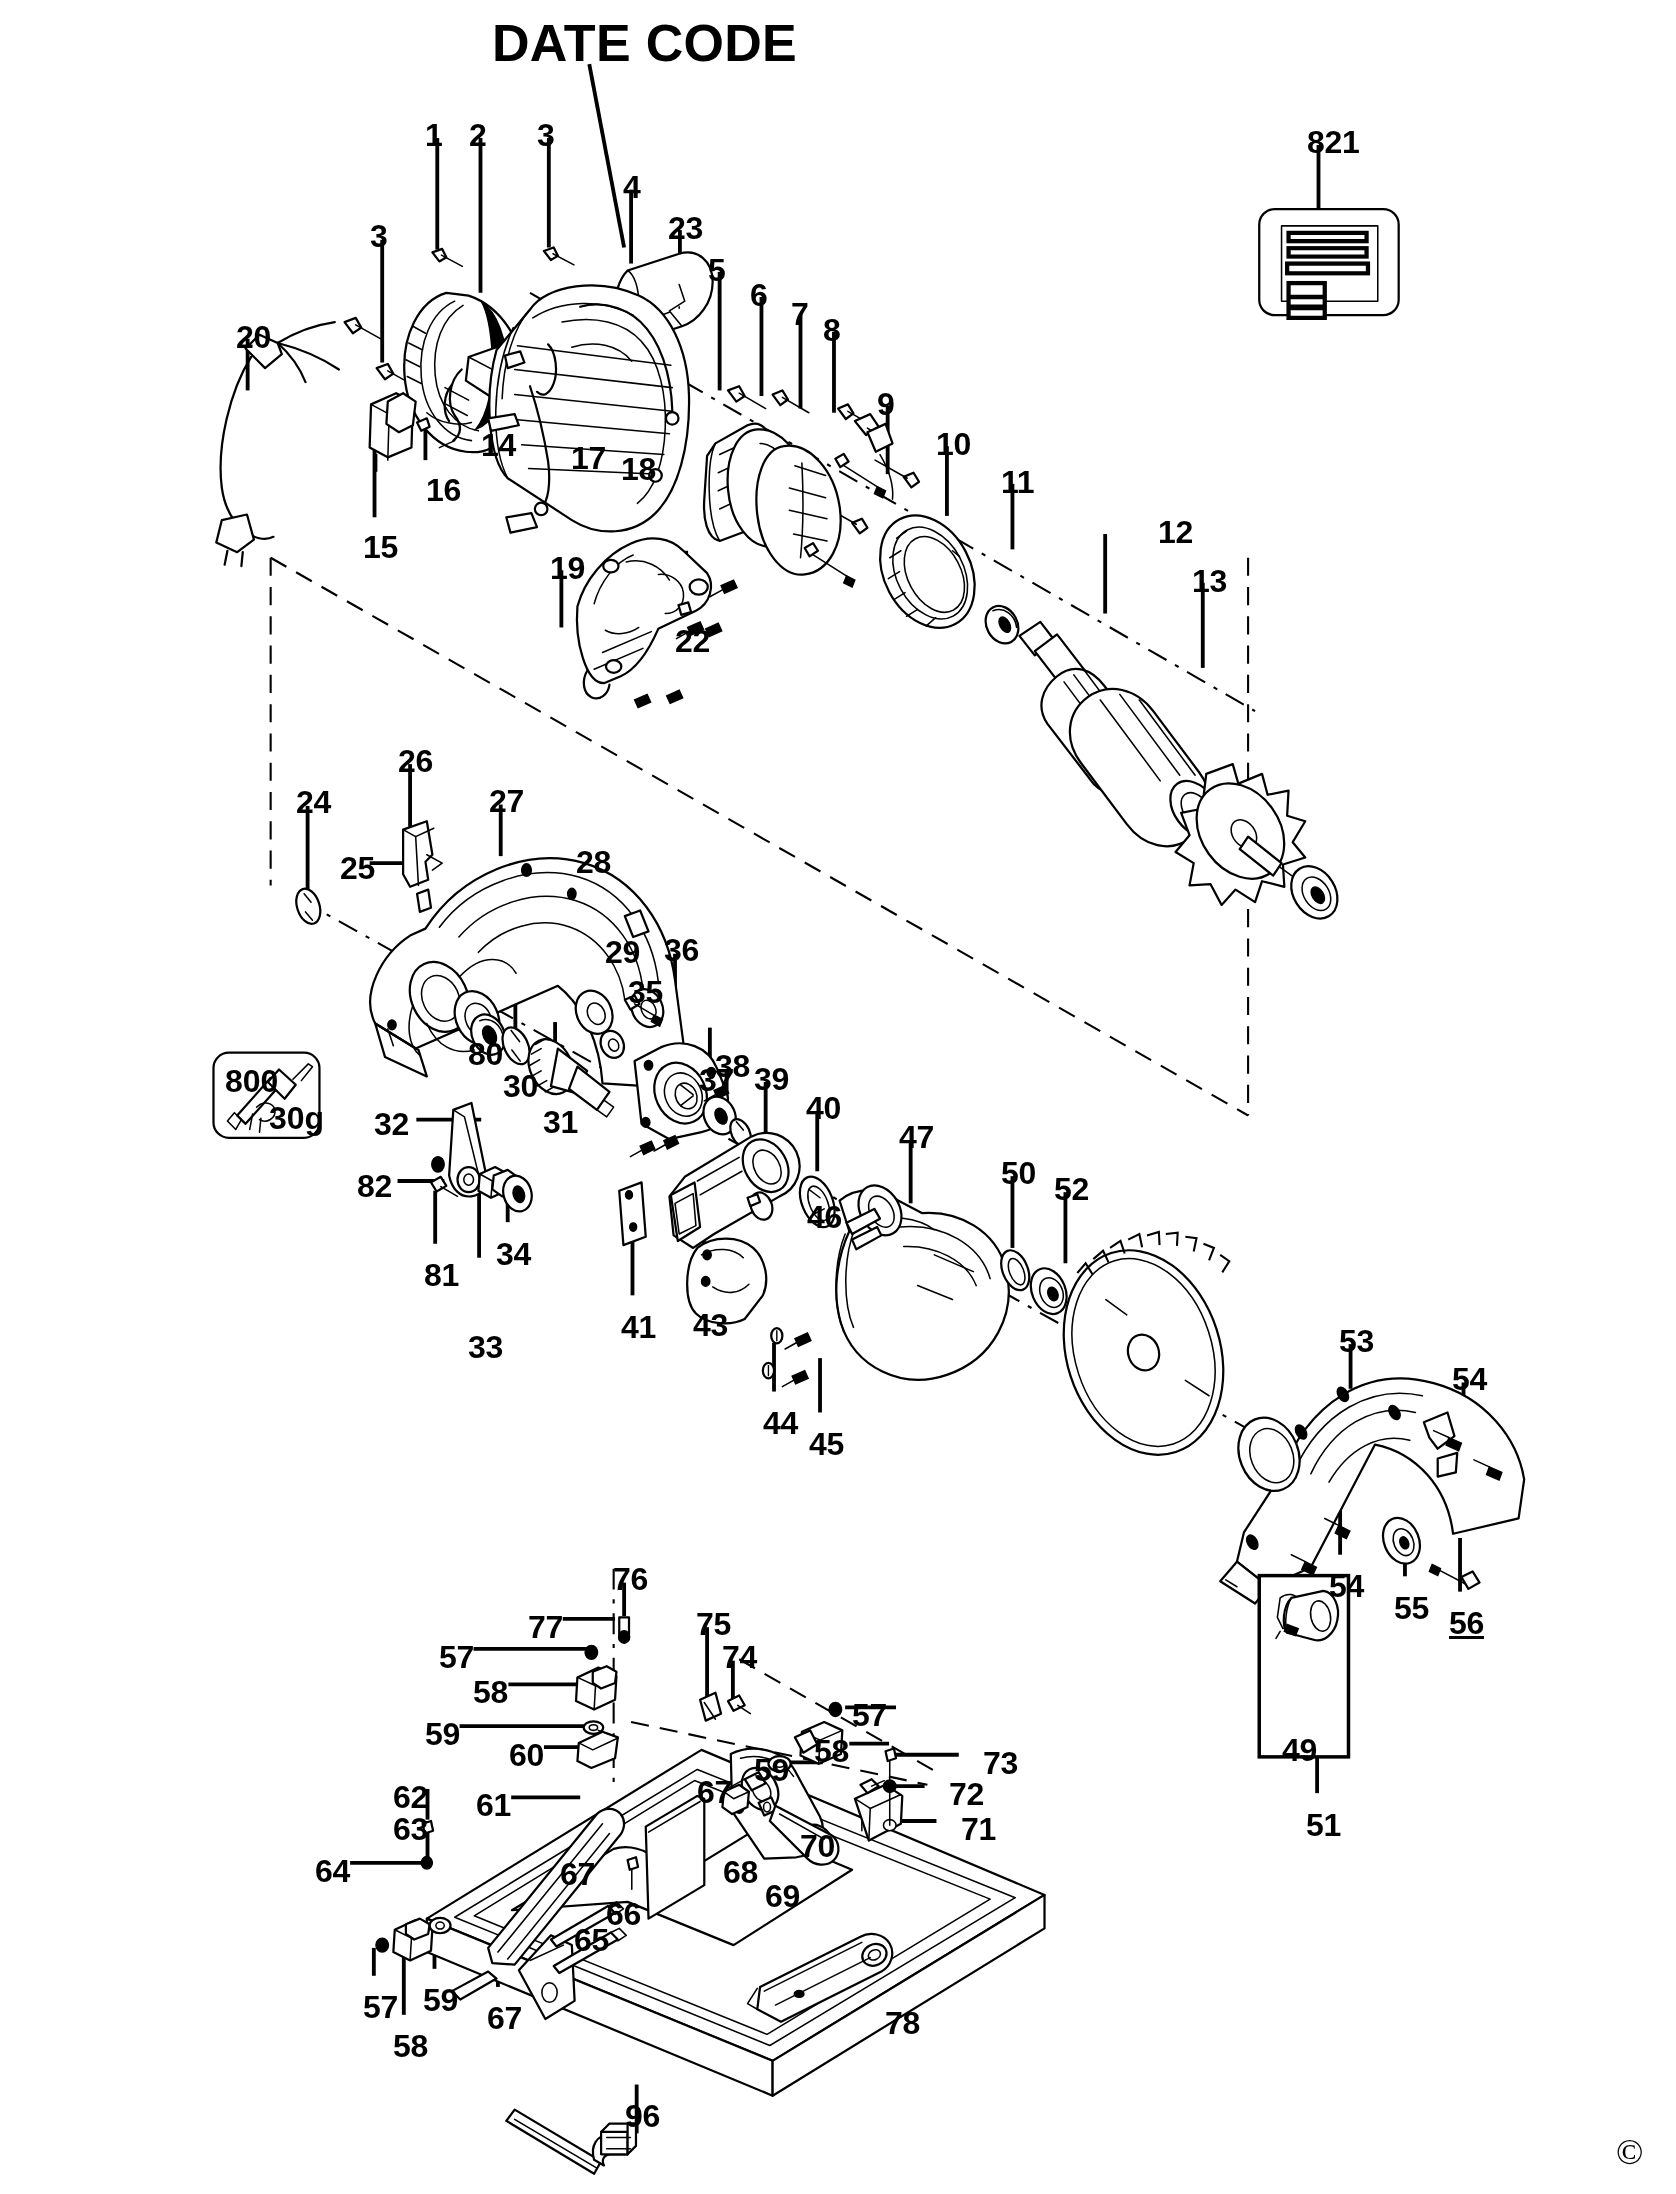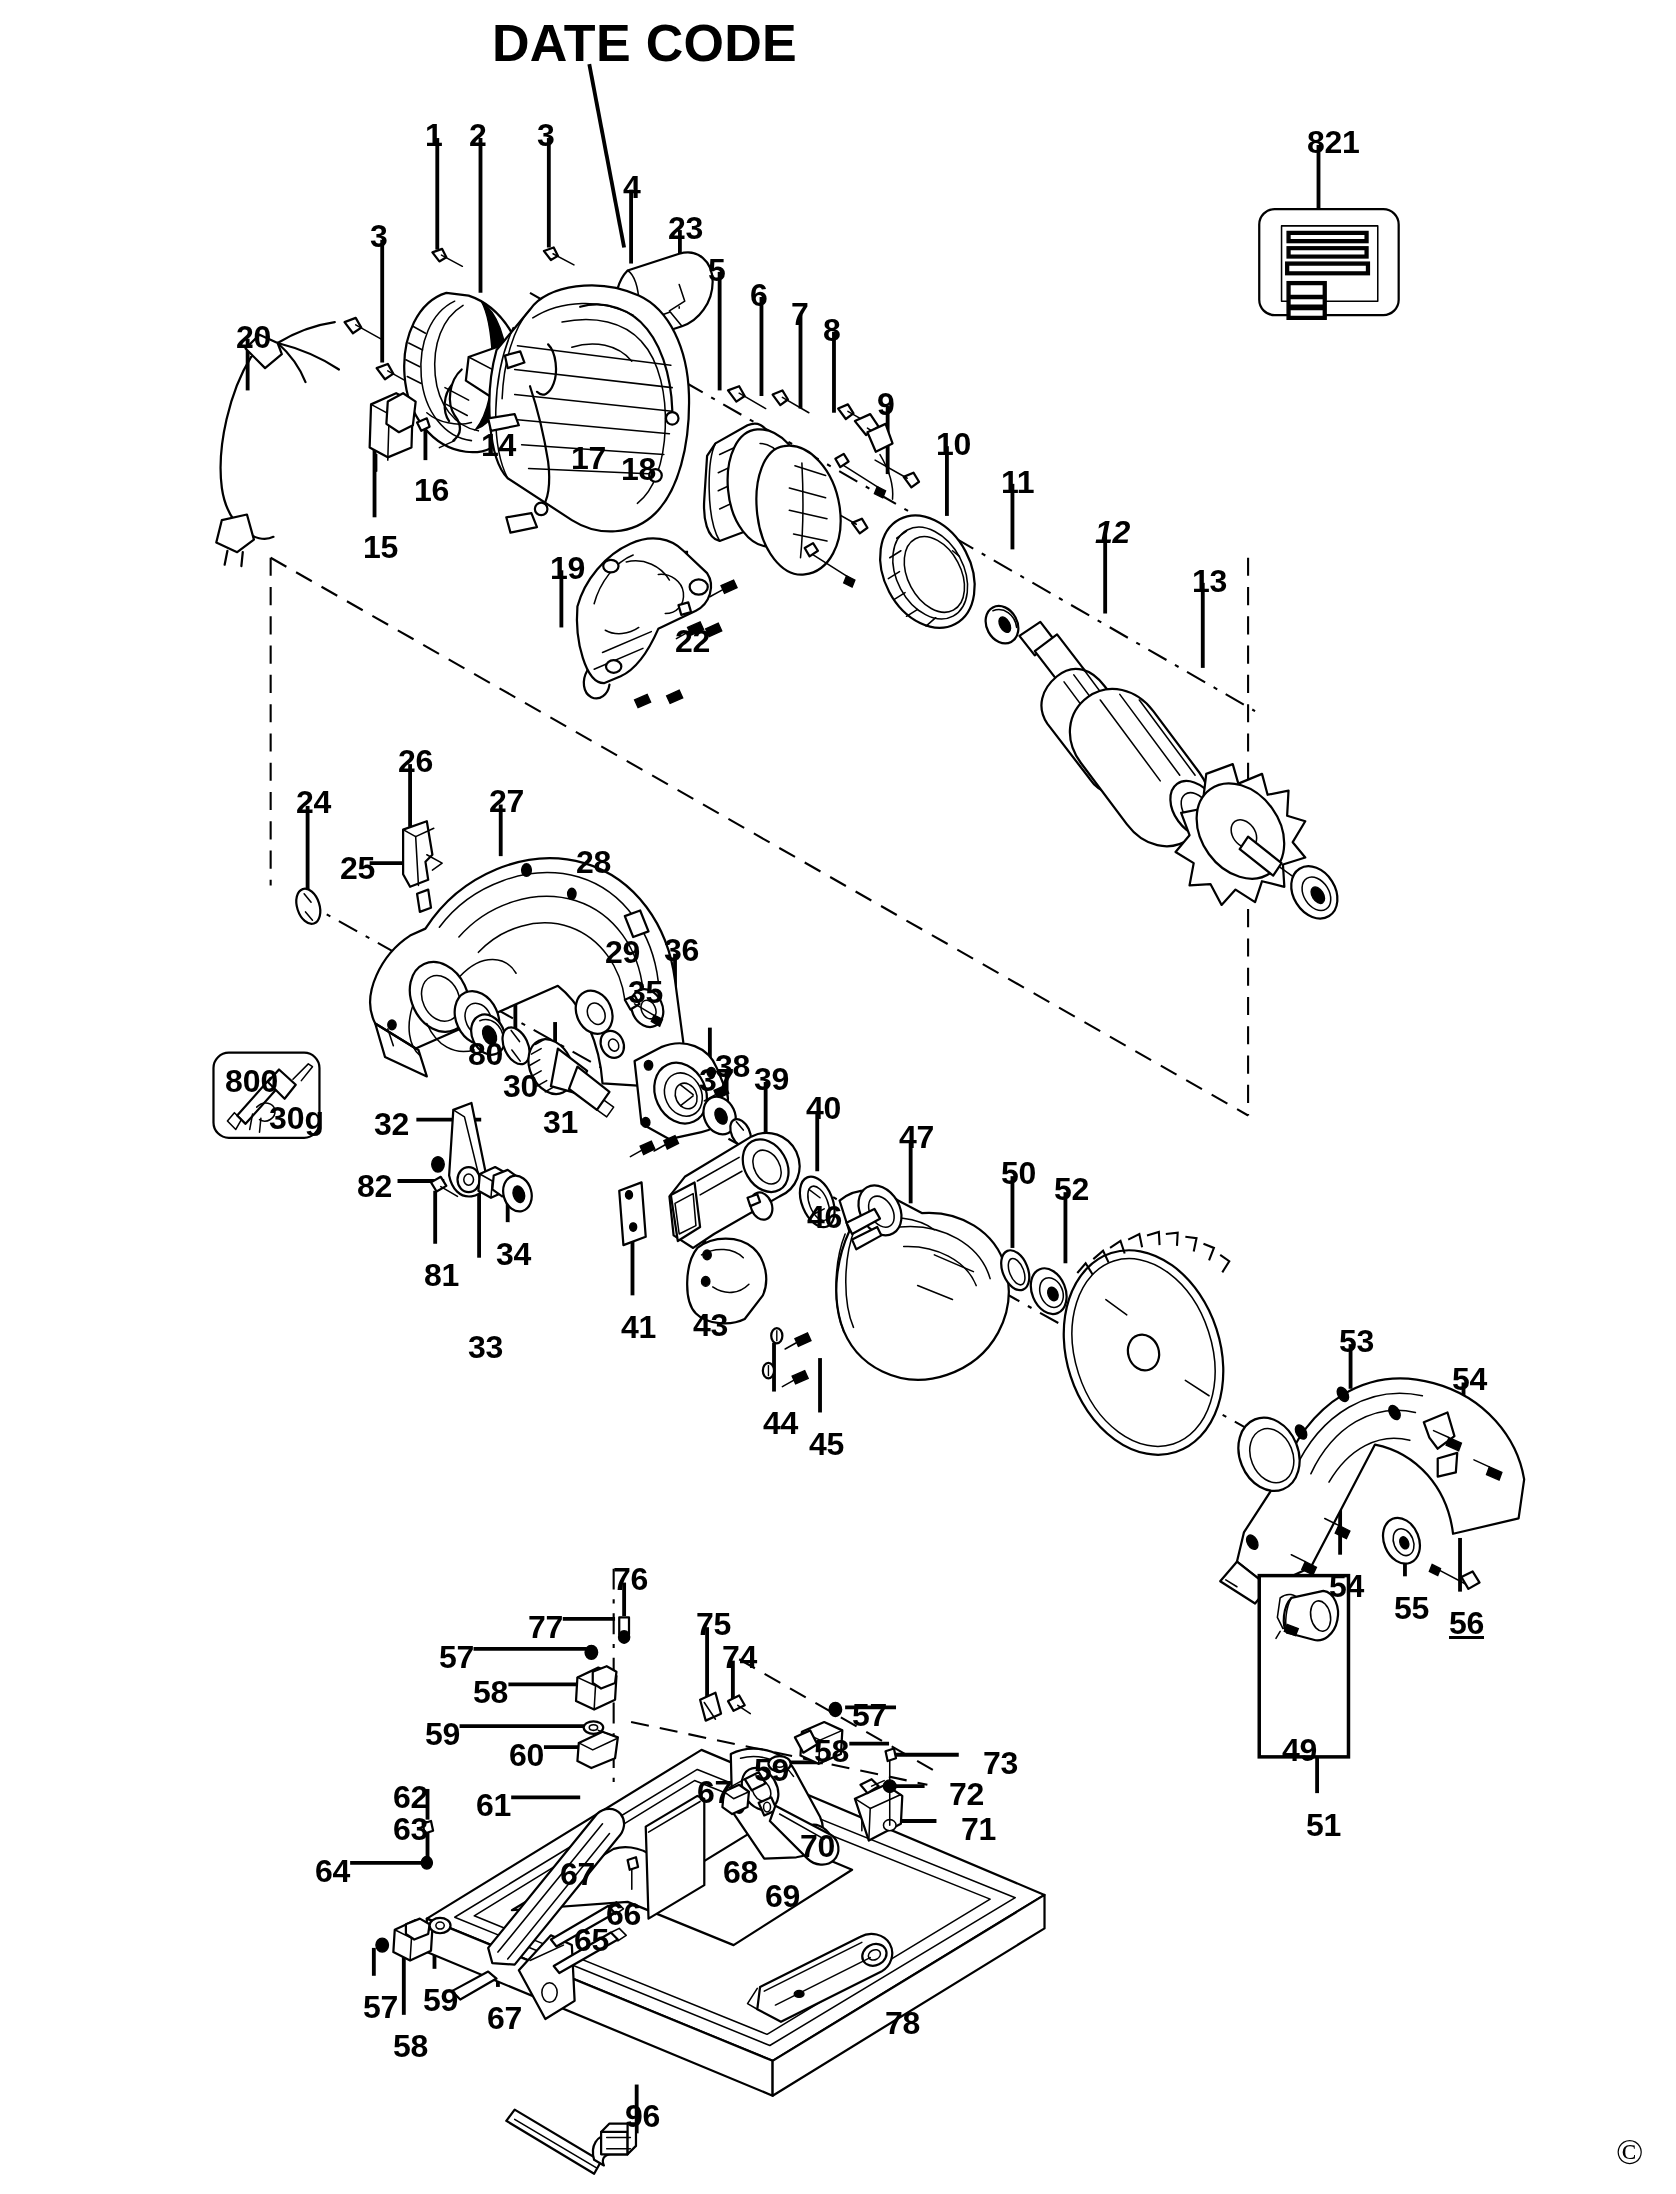--- a/index.html
+++ b/index.html
@@ -869,26 +869,26 @@
       <div class="callout" style="left: 370px; top: 220px;">3</div>
       <div class="callout" style="left: 623px; top: 171px;">4</div>
       <div class="callout" style="left: 668px; top: 212px;">23</div>
       <div class="callout" style="left: 708px; top: 254px;">5</div>
       <div class="callout" style="left: 750px; top: 279px;">6</div>
       <div class="callout" style="left: 791px; top: 298px;">7</div>
       <div class="callout" style="left: 823px; top: 314px;">8</div>
       <div class="callout" style="left: 877px; top: 388px;">9</div>
       <div class="callout" style="left: 936px; top: 428px;">10</div>
       <div class="callout" style="left: 1001px; top: 466px;">11</div>
-      <div class="callout" style="left: 1095px; top: 516px; font-style: italic;">12</div>
+      <div class="callout" style="left: 1158px; top: 516px;">12</div>
       <div class="callout" style="left: 1192px; top: 565px;">13</div>
       <div class="callout" style="left: 236px; top: 321px;">20</div>
       <div class="callout" style="left: 481px; top: 429px;">14</div>
       <div class="callout" style="left: 363px; top: 531px;">15</div>
-      <div class="callout" style="left: 414px; top: 474px;">16</div>
+      <div class="callout" style="left: 426px; top: 474px;">16</div>
       <div class="callout" style="left: 571px; top: 442px;">17</div>
       <div class="callout" style="left: 621px; top: 453px;">18</div>
       <div class="callout" style="left: 550px; top: 552px;">19</div>
       <div class="callout" style="left: 675px; top: 625px;">22</div>
       <div class="callout" style="left: 1307px; top: 126px;">821</div>
       <div class="callout" style="left: 296px; top: 786px;">24</div>
       <div class="callout" style="left: 340px; top: 852px;">25</div>
       <div class="callout" style="left: 398px; top: 745px;">26</div>
       <div class="callout" style="left: 489px; top: 785px;">27</div>
       <div class="callout" style="left: 576px; top: 846px;">28</div>

